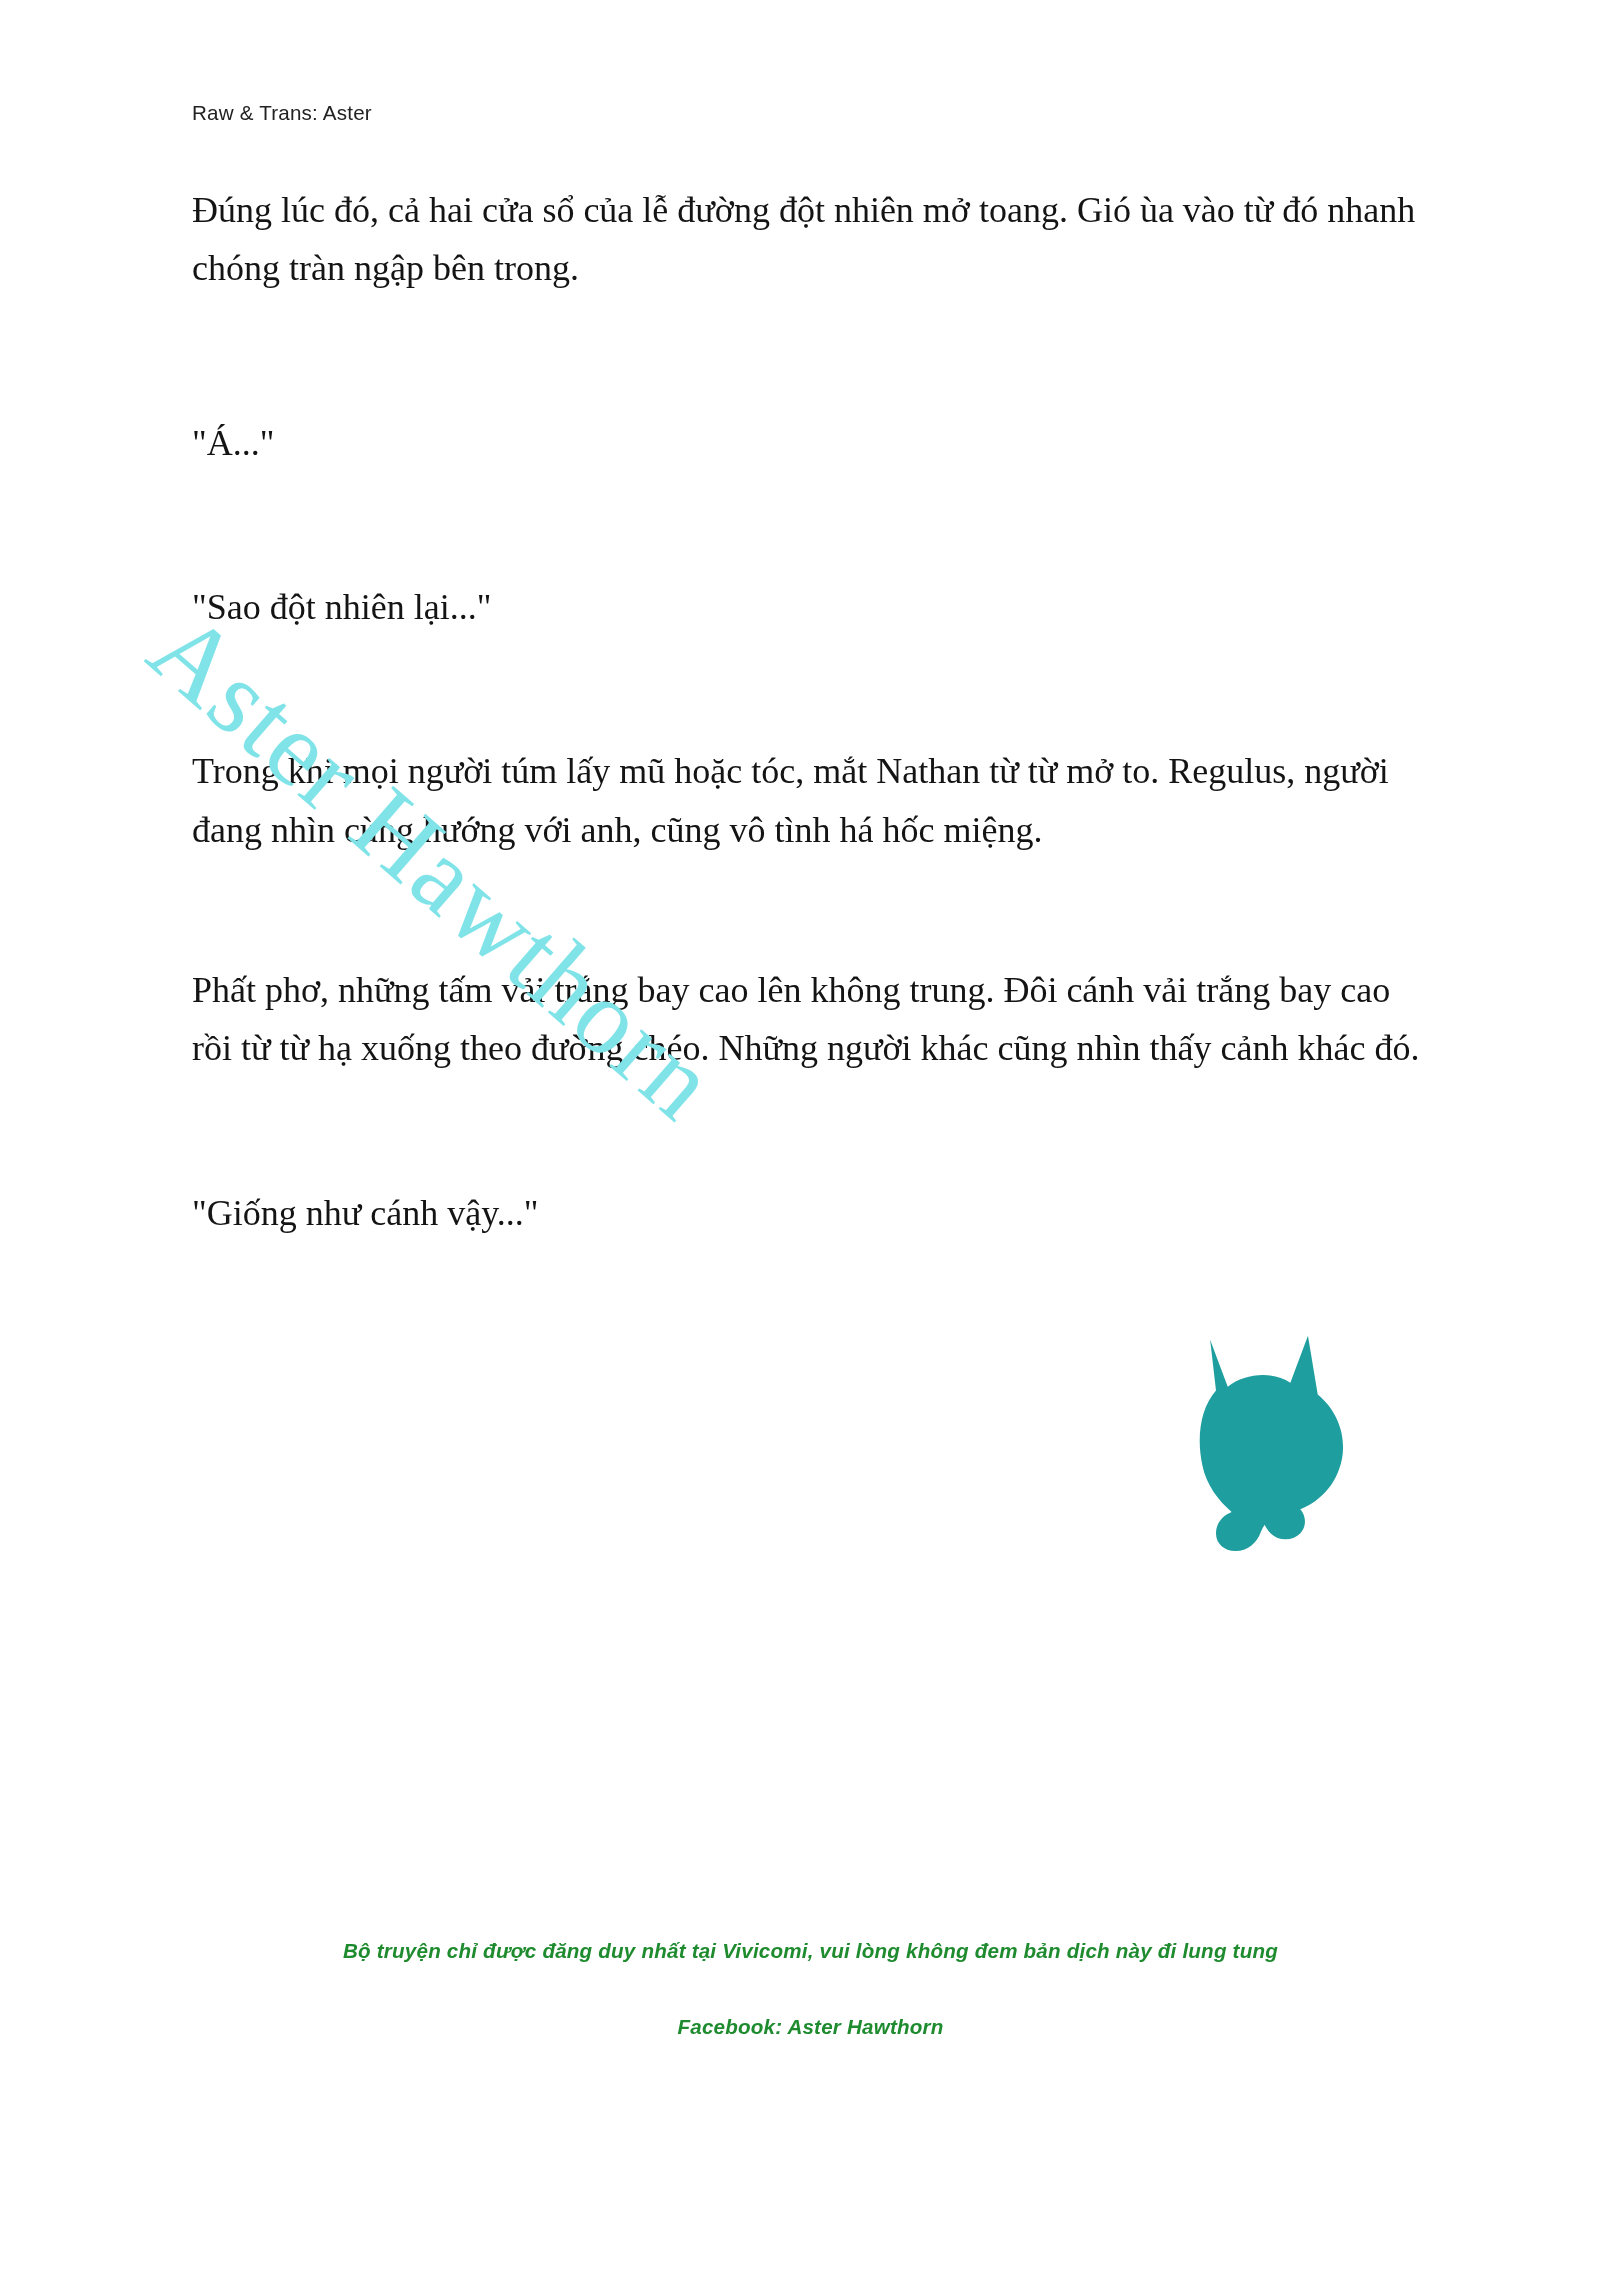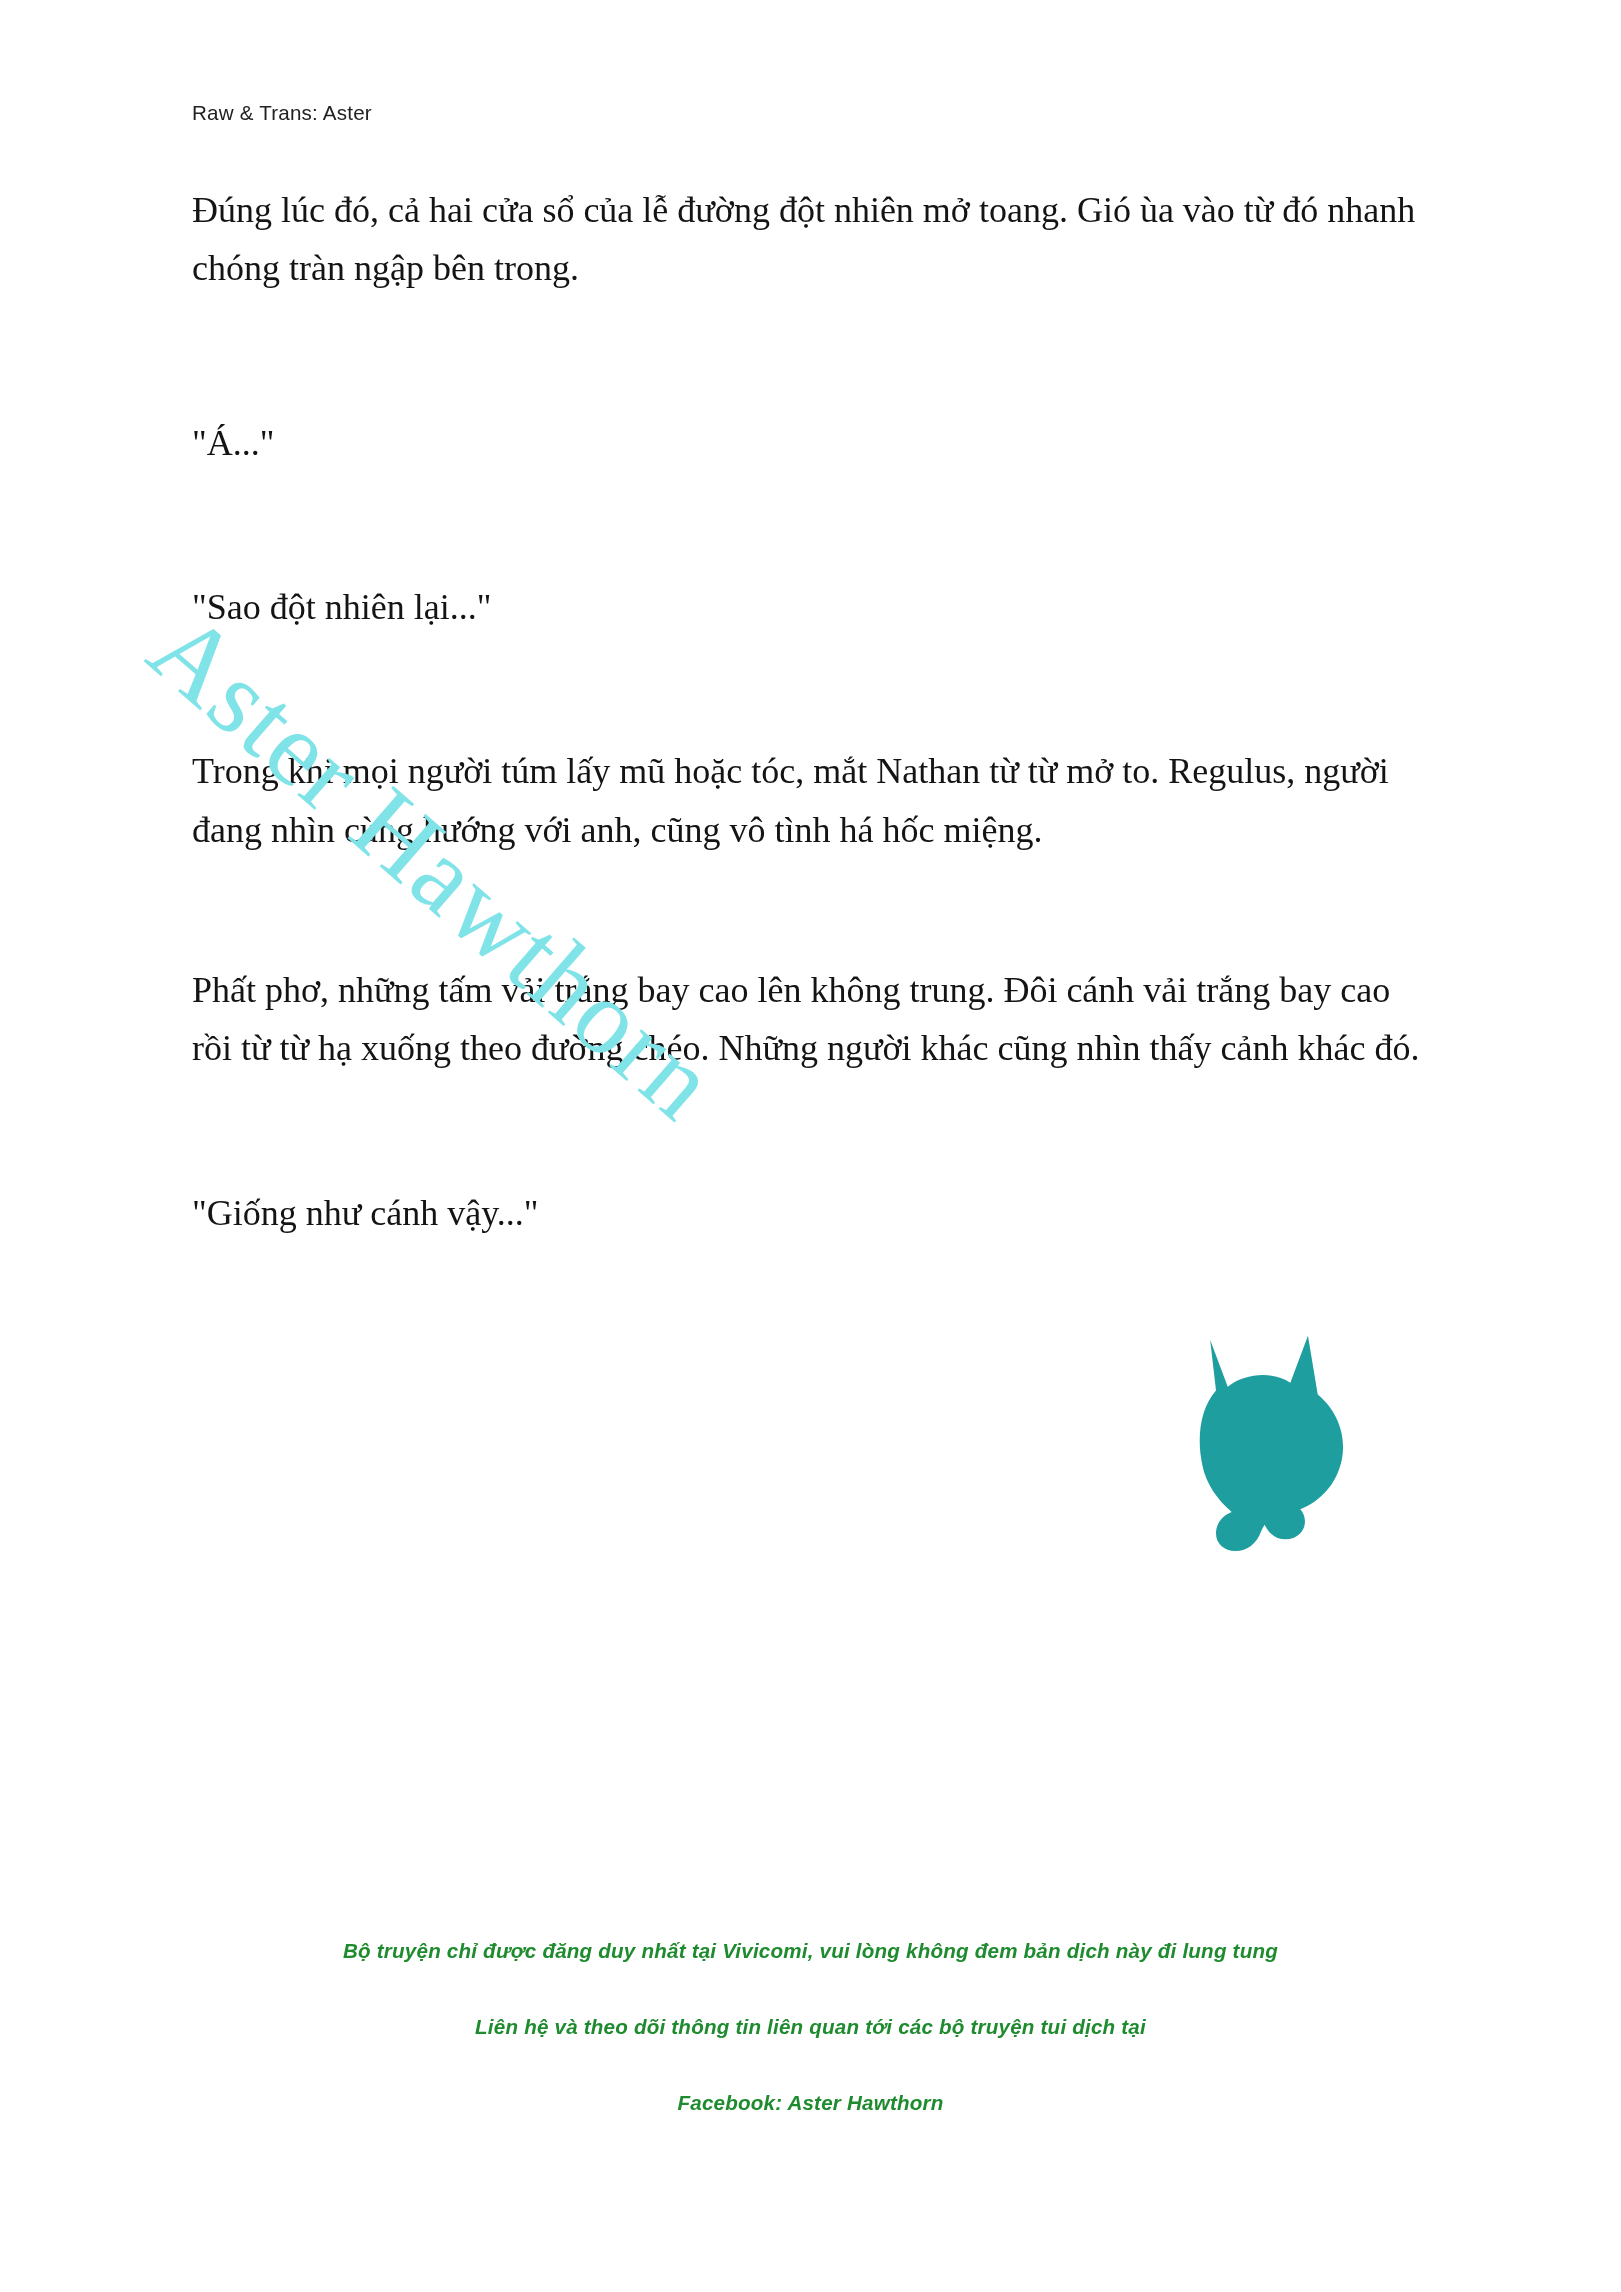--- a/index.html
+++ b/index.html
@@ -150,19 +150,18 @@
       <path d="M40 22 L58 70 C76 56 104 54 122 66 L140 18 L150 78 C172 96 182 126 172 154
                C164 178 142 196 116 200 C104 202 96 208 92 218 C88 230 78 238 66 238
                C54 238 46 230 46 220 C46 210 52 202 62 198 C48 186 36 170 32 150
                C26 122 30 92 46 74 Z"></path>
       <path d="M96 196 C104 188 118 186 128 192 C138 198 140 212 132 220 C124 228 110 228 102 220 C94 212 92 202 96 196 Z"></path>
     </g>
   </svg>
 
   <div class="footer-notes">
     <div class="footer-line">Bộ truyện chỉ được đăng duy nhất tại Vivicomi, vui lòng không đem bản dịch này đi lung tung</div>
-    <div class="footer-line">Liên hệ và theo dõi thông tin liên quan tới các bộ truyện tui dịch tại</div>
     <div class="footer-line">Facebook: Aster Hawthorn</div>
   </div>
 
 
 </div>
 
 
 </body></html>

